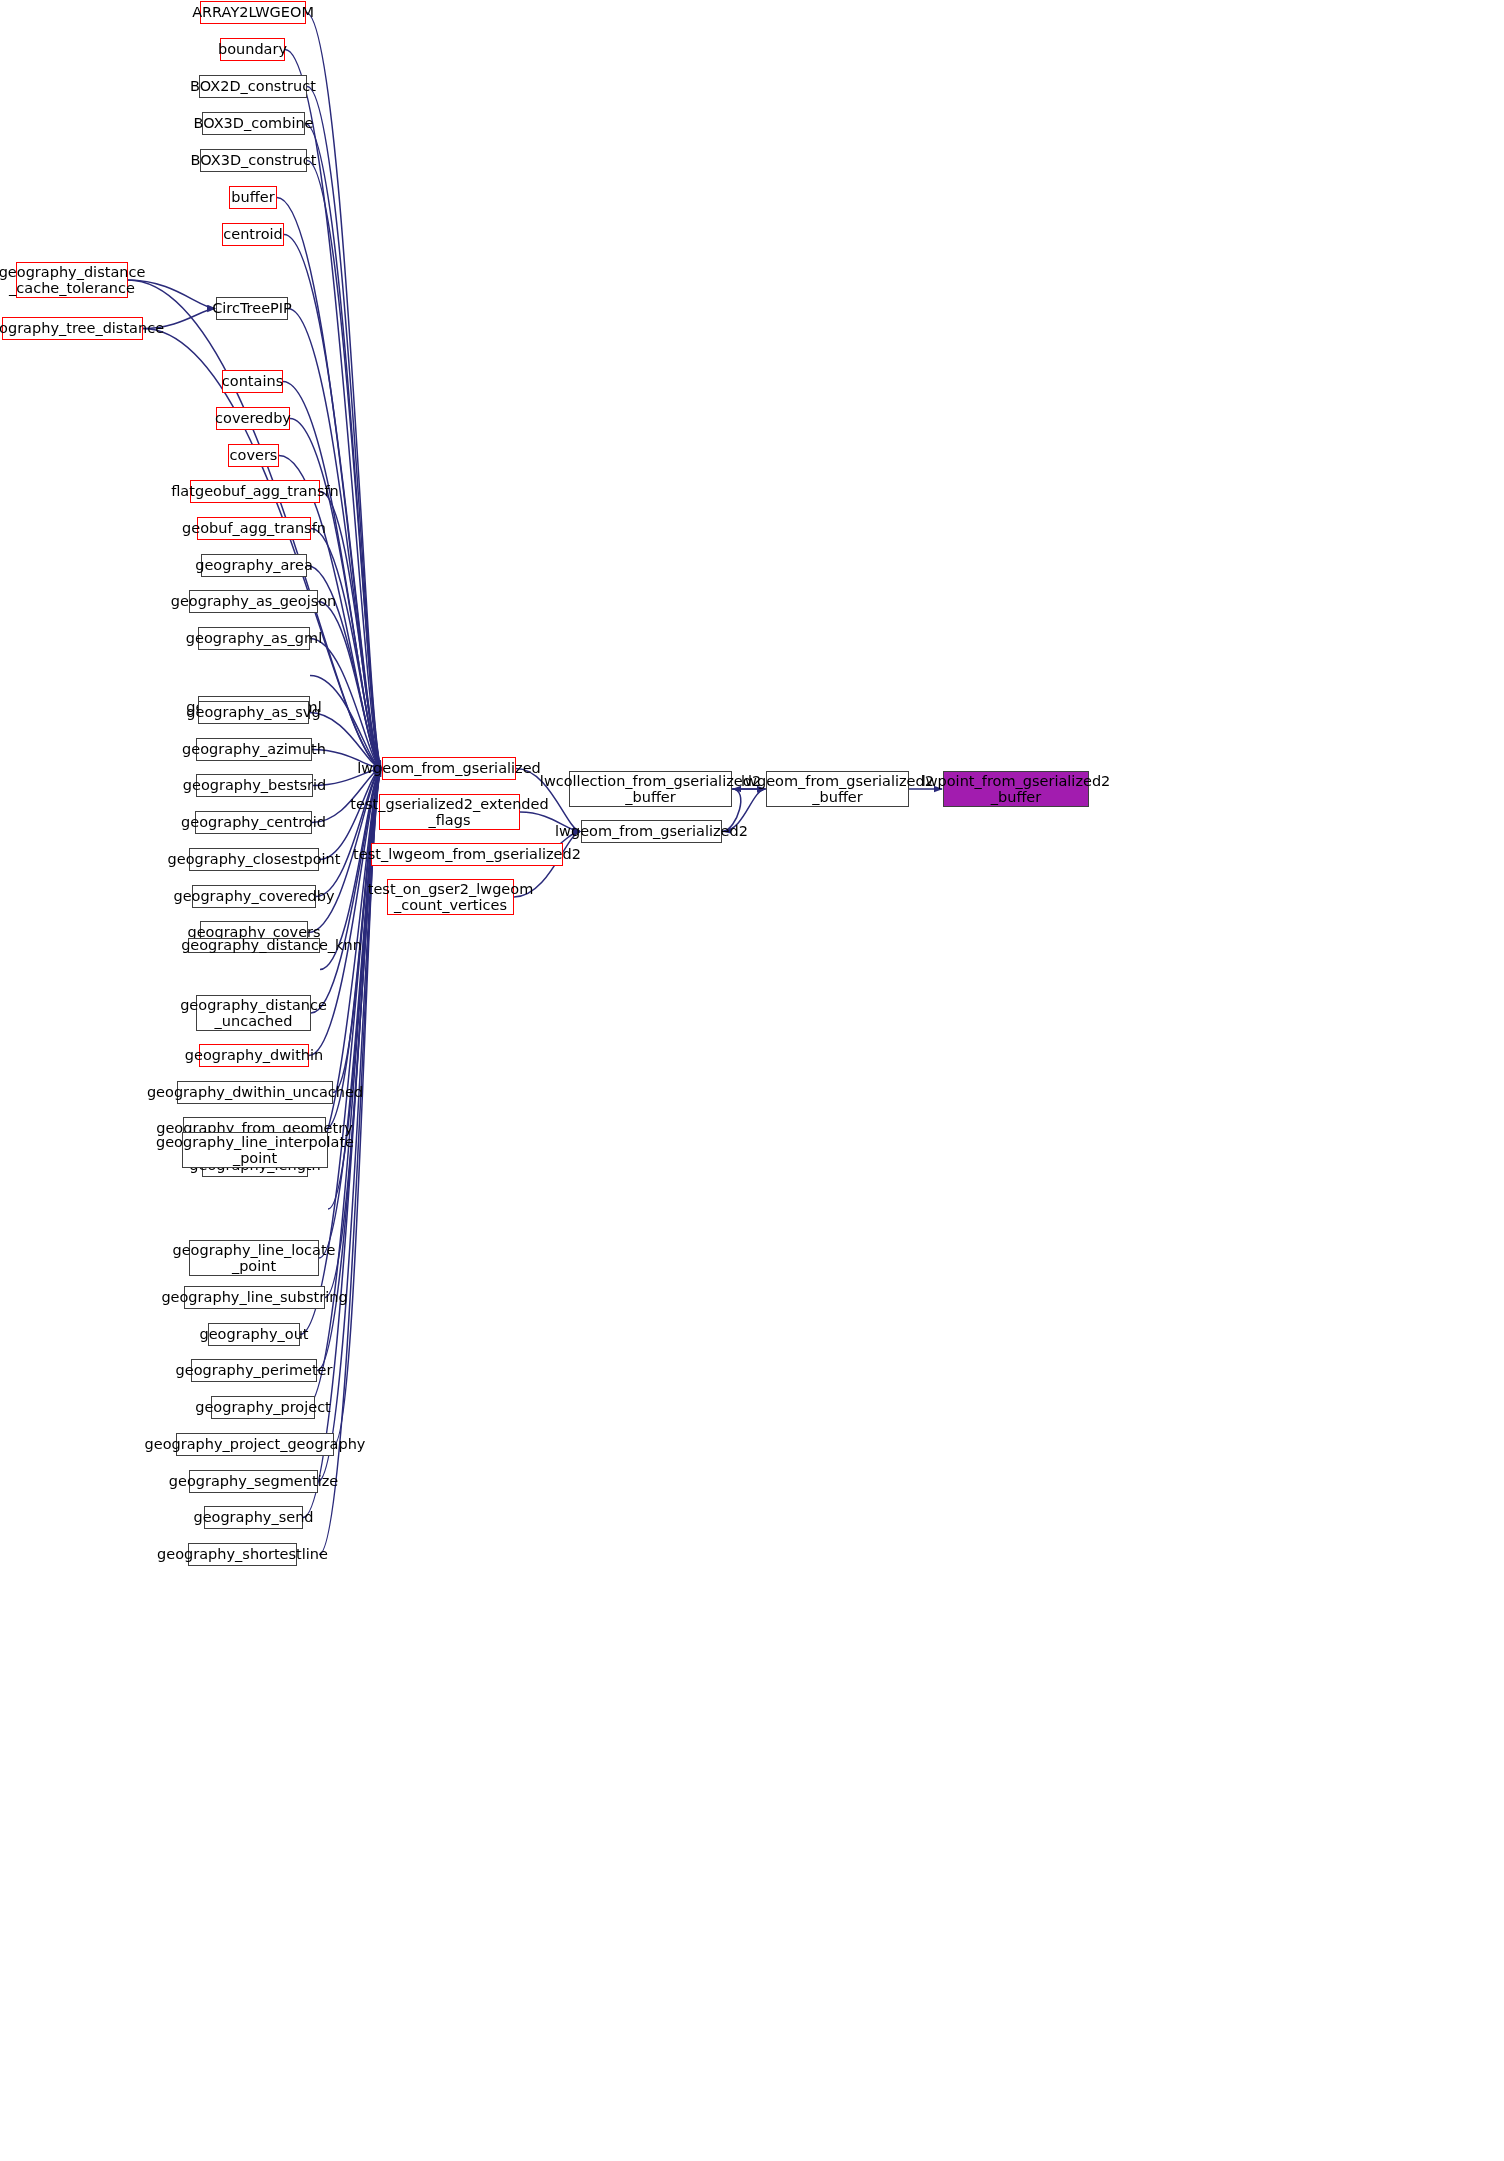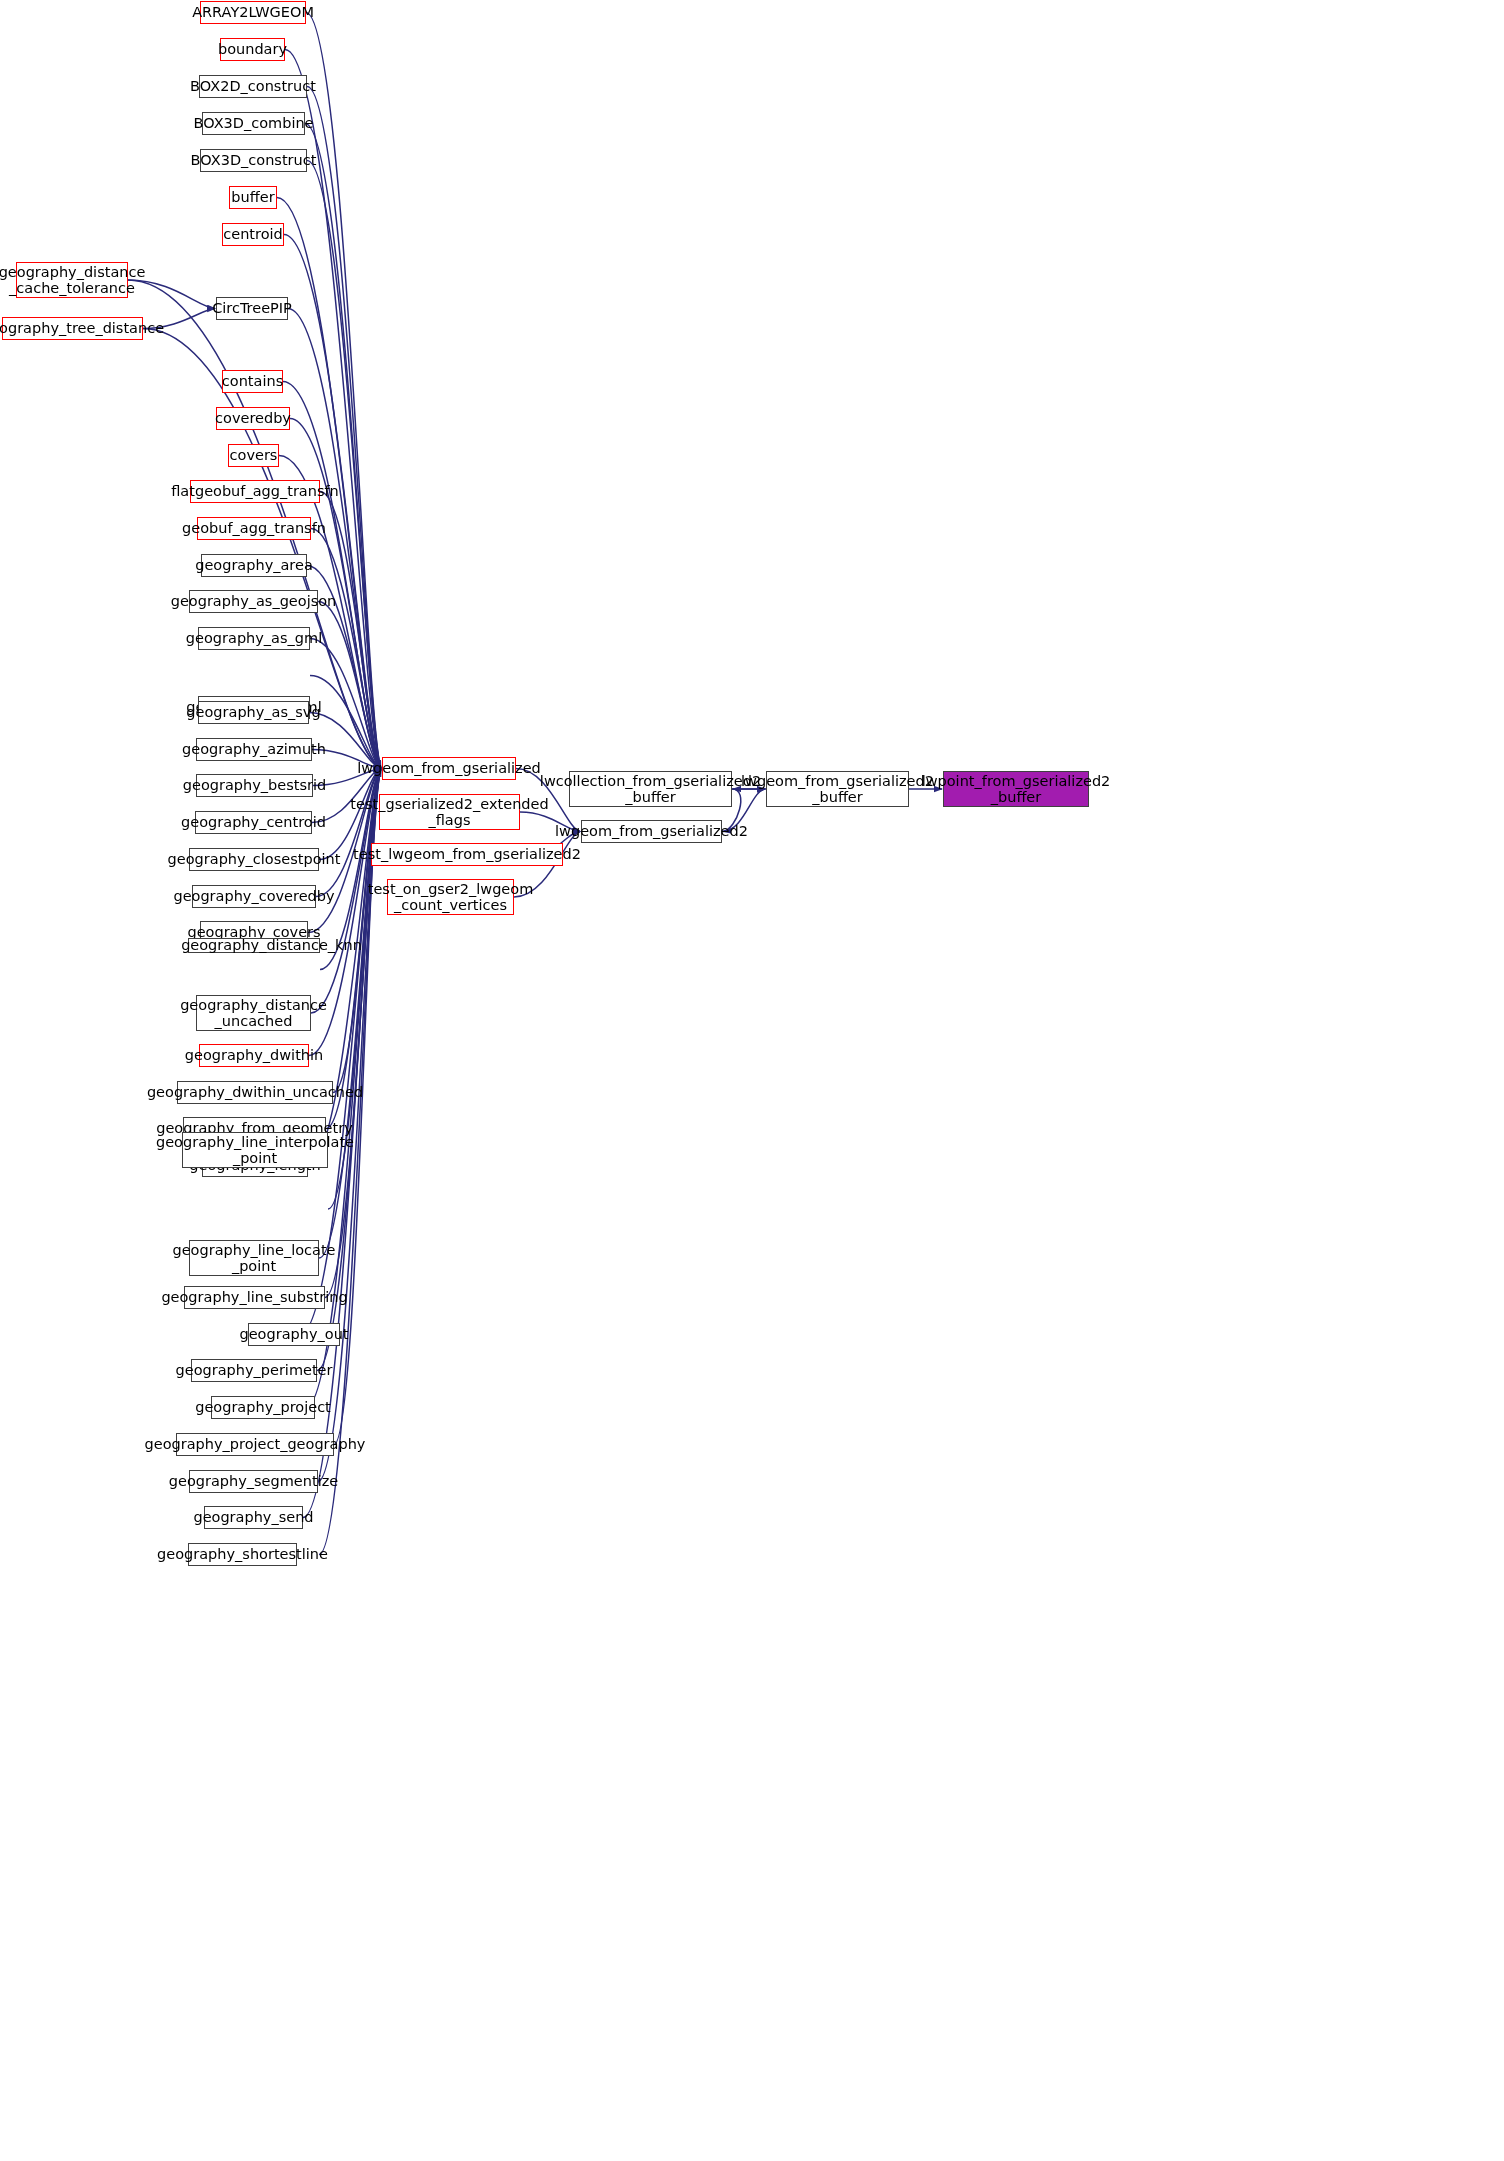--- a/index.html
+++ b/index.html
@@ -113,21 +113,21 @@
 _uncached</div>
       <div class="node red" style="left: 199px; top: 1044px; width: 110px; height: 23px;">geography_dwithin</div>
       <div class="node black" style="left: 177px; top: 1081px; width: 156px; height: 23px;">geography_dwithin_uncached</div>
       <div class="node black" style="left: 183px; top: 1117px; width: 143px; height: 23px;">geography_from_geometry</div>
       <div class="node black" style="left: 202px; top: 1154px; width: 106px; height: 23px;">geography_length</div>
       <div class="node black" style="left: 182px; top: 1132px; width: 146px; height: 36px;">geography_line_interpolate
 _point</div>
       <div class="node black" style="left: 189px; top: 1240px; width: 130px; height: 36px;">geography_line_locate
 _point</div>
       <div class="node black" style="left: 184px; top: 1286px; width: 141px; height: 23px;">geography_line_substring</div>
-      <div class="node black" style="left: 208px; top: 1323px; width: 92px; height: 23px; margin-left: 40px;">geography_out</div>
+      <div class="node black" style="left: 208px; top: 1323px; width: 92px; height: 23px;">geography_out</div>
       <div class="node black" style="left: 191px; top: 1359px; width: 126px; height: 23px;">geography_perimeter</div>
       <div class="node black" style="left: 202px; top: 1396px; width: 104px; height: 23px; margin-left: 9px;">geography_project</div>
       <div class="node black" style="left: 176px; top: 1433px; width: 158px; height: 23px;">geography_project_geography</div>
       <div class="node black" style="left: 189px; top: 1470px; width: 129px; height: 23px;">geography_segmentize</div>
       <div class="node black" style="left: 204px; top: 1506px; width: 99px; height: 23px;">geography_send</div>
       <div class="node black" style="left: 188px; top: 1543px; width: 109px; height: 23px;">geography_shortestline</div>
       <div class="node red" style="left: 382px; top: 757px; width: 134px; height: 23px;">lwgeom_from_gserialized</div>
       <div class="node red" style="left: 379px; top: 794px; width: 141px; height: 36px;">test_gserialized2_extended
 _flags</div>
       <div class="node red" style="left: 371px; top: 843px; width: 192px; height: 23px;">test_lwgeom_from_gserialized2</div>

